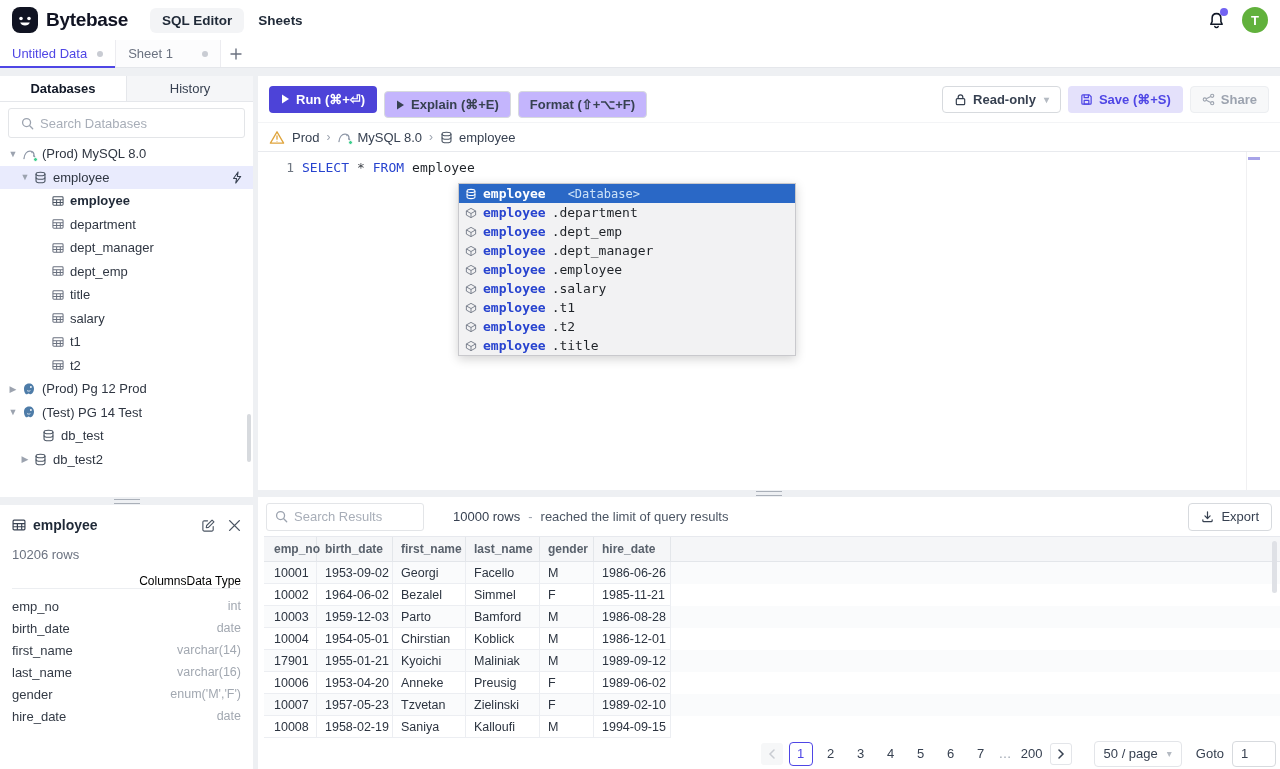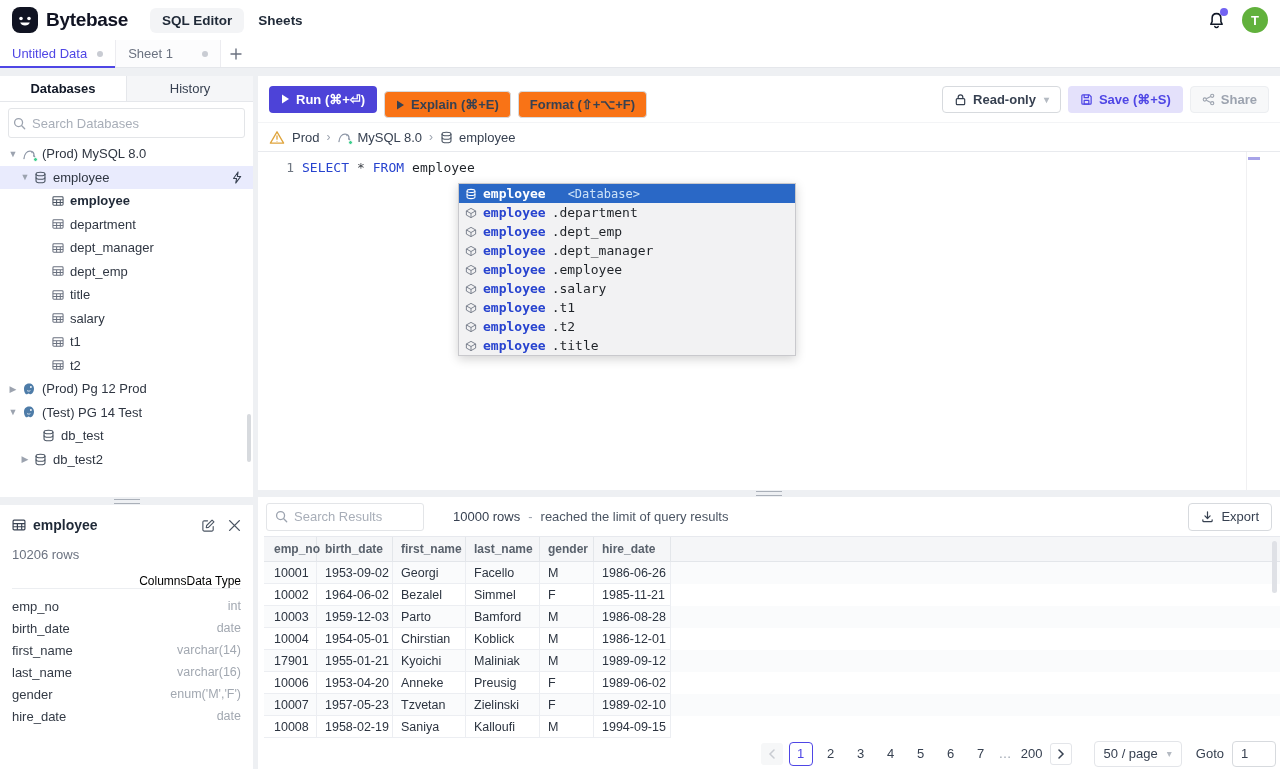--- a/index.html
+++ b/index.html
@@ -31,21 +31,21 @@
   .tab-dot { width:6px; height:6px; border-radius:50%; background:#c9ccd3; flex:none; margin-left:auto; }
   .sheet-tab.active .tab-dot { margin-left:2px; }
   .tab-add { display:flex; align-items:center; justify-content:center; width:30px; cursor:pointer; color:#6b7280; }
 
   
   .sidebar { position:absolute; left:0; top:76px; width:253px; height:693px; background:#fff; }
   .side-tabs { height:26px; display:flex; background:#f5f6f8; border-bottom:1px solid #e5e7eb; font-size:13px; }
   .side-tab { flex:1; display:flex; align-items:center; justify-content:center; cursor:pointer; color:#374151; }
   .side-tab.active { background:#fff; border-right:1px solid #e5e7eb; font-weight:600; color:#111827; }
   .side-search { margin:6px 8px 4px 8px; height:30px; border:1px solid #e3e5e8; border-radius:3px;
-                 display:flex; align-items:center; padding:0 4px; gap:6px; background:#fff; }
+                 display:flex; align-items:center; padding:0 12px; gap:6px; background:#fff; }
   .side-search input { border:none; outline:none; font-size:13px; width:100%; font-family:inherit; color:#374151; }
   .side-search input::placeholder { color:#a8aeb8; }
   .tree { font-size:13px; color:#2f3642; }
   .tree-row { height:23.5px; display:flex; align-items:center; cursor:pointer; white-space:nowrap; }
   .tree-row.selected { background:#e9ebfd; }
   .caret { width:10px; font-size:9px; color:#9ca3af; text-align:center; flex:none; }
   .ticon { flex:none; margin:0 6px 0 4px; position:relative; }
   .ticon .statusdot { position:absolute; right:-2px; bottom:-1px; width:5px; height:5px; border-radius:50%; background:#3fcf8e; border:1px solid #fff; }
   .tree-label { overflow:hidden; text-overflow:ellipsis; }
   .tree-label.bold { font-weight:700; color:#1f2937; }
@@ -70,21 +70,21 @@
   .schema-item { height:22px; display:flex; justify-content:space-between; align-items:center; }
   .schema-item .cname { font-size:13px; color:#333a45; }
   .schema-item .ctype { font-size:12.5px; color:#a2a8b1; }
 
   
   .toolbar { position:absolute; left:258px; top:76px; width:1022px; height:46px; background:#fff;
              display:flex; align-items:center; padding:0 11px; gap:7px; }
   .btn { height:27px; border-radius:4px; display:flex; align-items:center; gap:6px; padding:0 11px;
          font-size:13px; cursor:pointer; border:1px solid transparent; }
   .btn-run { background:#4d43d8; color:#fff; font-weight:600; }
-  .btn-ghost { background:#f97316; border-color:#d7dade; color:#374151; font-weight:600;margin-top:11px; }
+  .btn-ghost { background:#c4b5fd; border-color:#d7dade; color:#374151; font-weight:600;margin-top:11px; }
   .tb-right { margin-left:auto; display:flex; align-items:center; gap:7px; }
   .btn-readonly { background:#fff; border-color:#d7dade; color:#374151; font-weight:600; }
   .btn-save { background:#e4e1fb; color:#4f46e5; font-weight:700; }
   .btn-share { background:#f7f8f9; border-color:#eceef1; color:#9ca3af; font-weight:600; }
   .chev-sm { color:#b4bac2; font-size:10px; margin-left:2px; }
 
   .breadcrumb { position:absolute; left:258px; top:122px; width:1022px; height:30px; background:#fff;
                 border-top:1px solid #f3f4f6; border-bottom:1px solid #e8eaee;
                 display:flex; align-items:center; padding:0 11px; gap:7px; font-size:13px; color:#374151; }
   .crumb-sep { color:#9ca3af; font-size:12px; }

